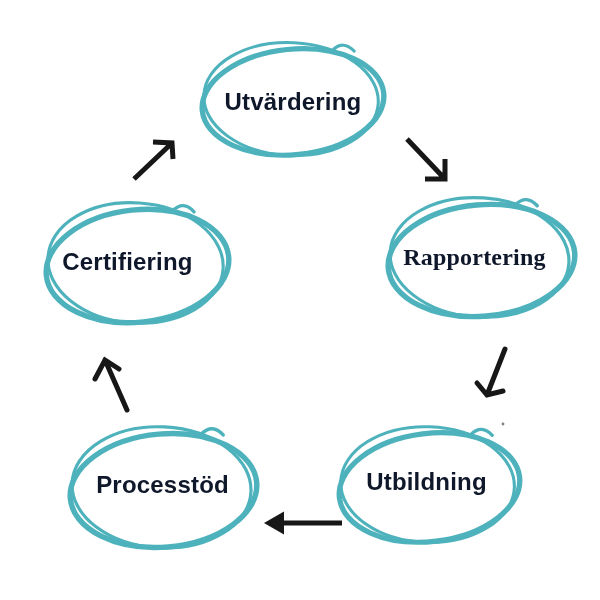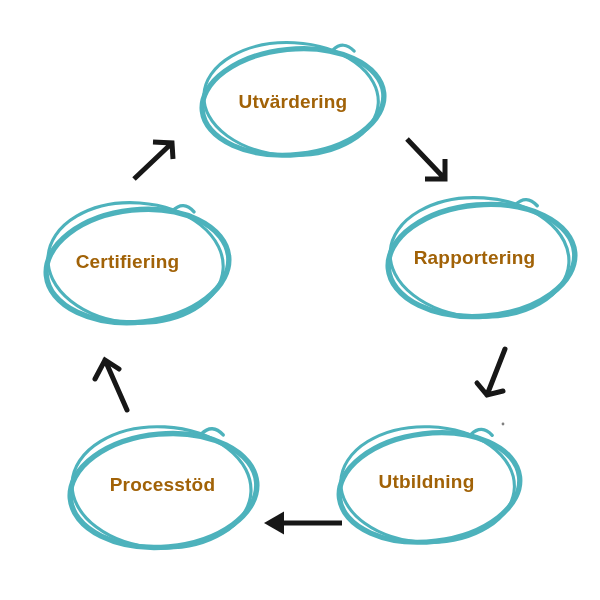--- a/index.html
+++ b/index.html
@@ -1,24 +1,24 @@
 <!DOCTYPE html>
 <html><head>
 <meta charset="utf-8">
 <style>
   html,body{margin:0;padding:0;background:#ffffff;}
   body{width:600px;height:600px;overflow:hidden;font-family:"Liberation Sans",sans-serif;}
   .canvas{position:relative;width:600px;height:600px;background:#ffffff;}
 
   .node{position:absolute;display:flex;align-items:center;justify-content:center;}
   .node .scribble{position:absolute;left:0;top:0;width:100%;height:100%;overflow:visible;}
-  .node-label{position:relative;z-index:2;font-weight:bold;font-size:19px;color:#a16207;white-space:nowrap;letter-spacing:.2px;text-align:right;}
+  .node-label{position:relative;z-index:2;font-weight:bold;font-size:24px;color:#0f172a;white-space:nowrap;letter-spacing:.2px;text-align:right;}
 
   .node-utvardering {left:196px;top:39px;width:194px;height:124px;}
-  .node-rapportering{left:382px;top:194px;width:199px;height:131px;}
+  .node-rapportering{left:382px;top:194px;width:199px;height:131px;font-family:Liberation Serif, serif;}
   .node-utbildning  {left:333px;top:423px;width:193px;height:127px;}
   .node-processtod  {left:64px;top:423px;width:199px;height:133px;}
   .node-certifiering{left:40px;top:199px;width:195px;height:132px;}
 
   .node-utvardering  .node-label{transform:translate(0px,1px);}
   .node-rapportering .node-label{transform:translate(-7px,-2px);}
   .node-utbildning   .node-label{transform:translate(-3px,-5px);}
   .node-processtod   .node-label{transform:translate(-1px,-5px);}
   .node-certifiering .node-label{transform:translate(-10px,-3px);}
 

